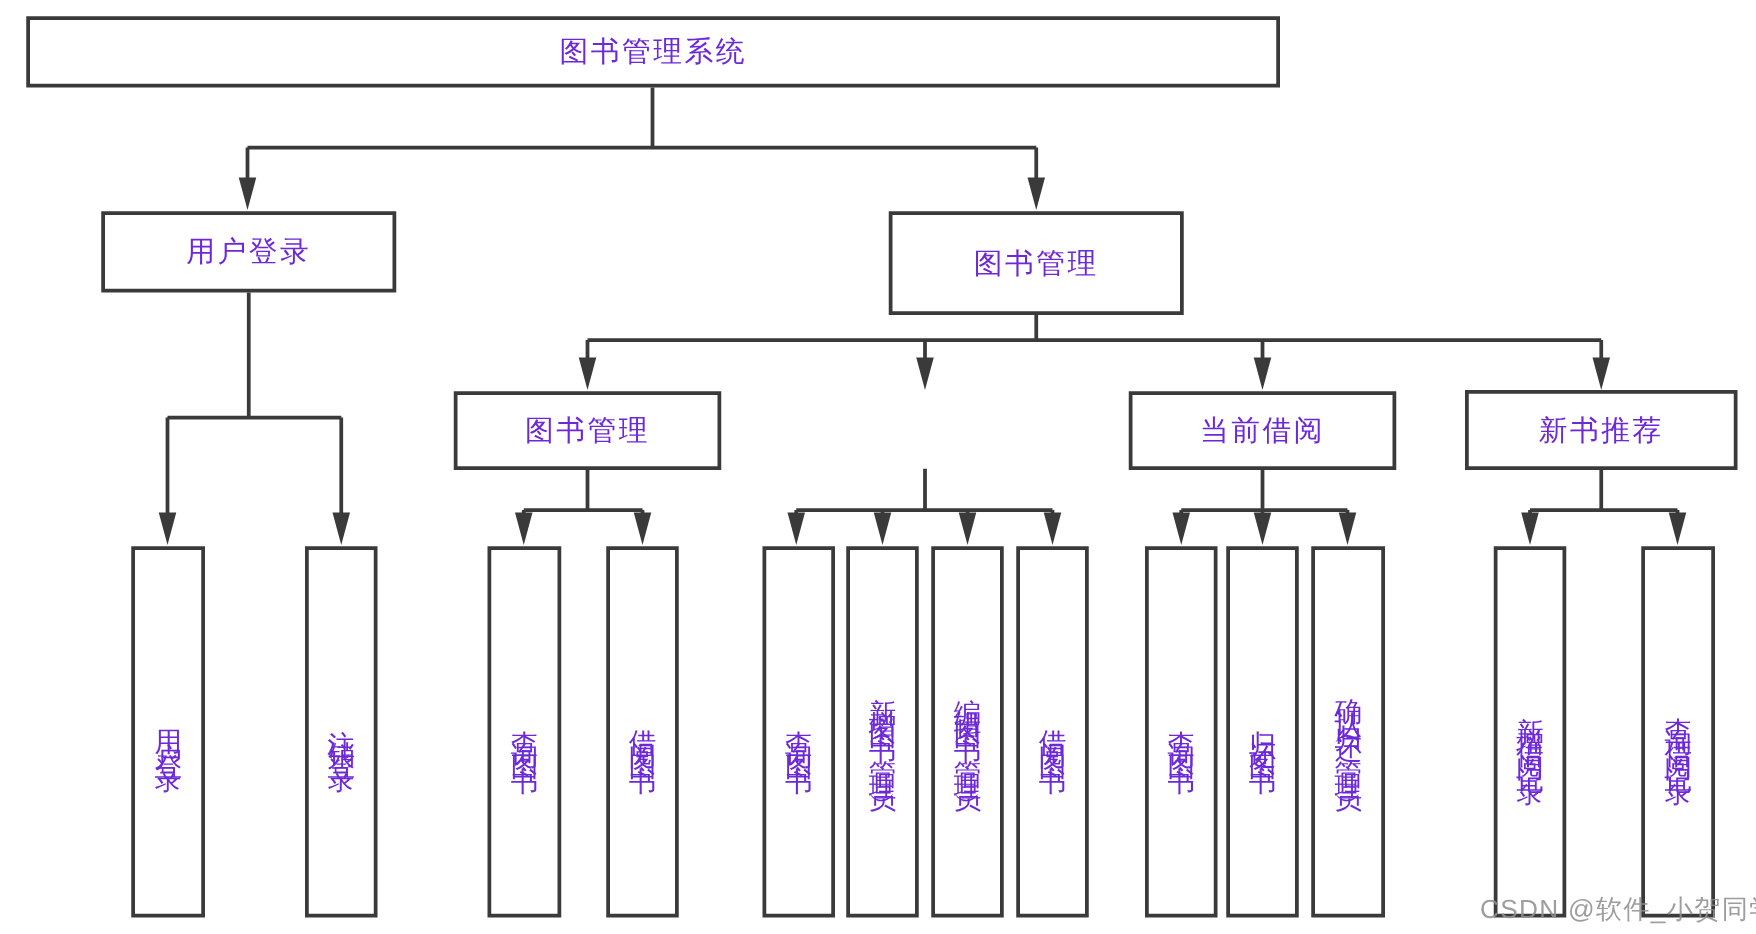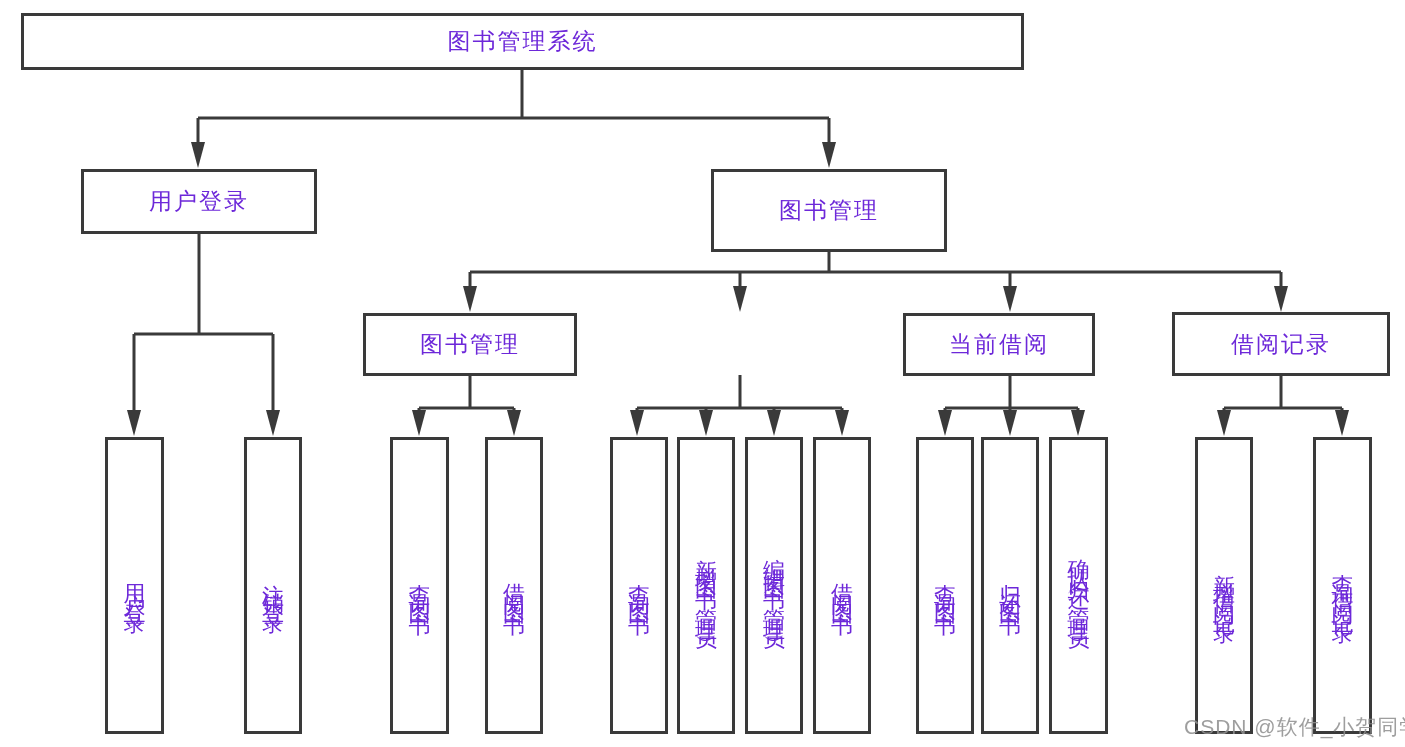--- a/index.html
+++ b/index.html
@@ -40,21 +40,21 @@
     letter-spacing: 10px;
     line-height: 1;
     white-space: nowrap;
   }
   
   .n-root   { left: 21px;   top: 13px;  width: 1003px; height: 57px; }
   .n-ulogin { left: 81px;   top: 169px; width: 236px;  height: 65px; }
   .n-bmgmt  { left: 711px;  top: 169px; width: 236px;  height: 83px; text-align: right; }
   .n-newrec { left: 363px;  top: 313px; width: 214px;  height: 63px; }
   .n-borrow { left: 633px;  top: 313px; width: 214px;  height: 63px; }
-  .n-curr   { left: 903px;  top: 313px; width: 192px;  height: 63px; }
+  .n-curr   { left: 903px;  top: 313px; width: 214px;  height: 63px; }
   .n-record { left: 1172px; top: 312px; width: 218px;  height: 64px; }
   .leaf     { top: 437px; height: 297px; }
   .l1  { left: 105px;  width: 59px; }
   .l2  { left: 244px;  width: 58px; }
   .l3  { left: 390px;  width: 59px; }
   .l4  { left: 485px;  width: 58px; }
   .l5  { left: 610px;  width: 58px; }
   .l6  { left: 677px;  width: 58px; }
   .l7  { left: 745px;  width: 58px; }
   .l8  { left: 813px;  width: 58px; }
@@ -119,21 +119,21 @@
     </g>
   </svg>
 
   <div class="node hbox n-root">图书管理系统</div>
 
   <div class="node hbox n-ulogin">用户登录</div>
   <div class="node hbox n-bmgmt">图书管理</div>
 
   <div class="node hbox n-newrec">图书管理</div>
   <div class="node hbox n-curr">当前借阅</div>
-  <div class="node hbox n-record">借阅记录</div>
+  <div class="node hbox n-record">新书推荐</div>
 
   <div class="node vbox leaf l1">用户登录</div>
   <div class="node vbox leaf l2">注销登录</div>
 
   <div class="node vbox leaf l3">查询图书</div>
   <div class="node vbox leaf l4">借阅图书</div>
 
   <div class="node vbox leaf l5">查询图书</div>
   <div class="node vbox leaf l6">新增图书（管理员）</div>
   <div class="node vbox leaf l7">编辑图书（管理员）</div>

